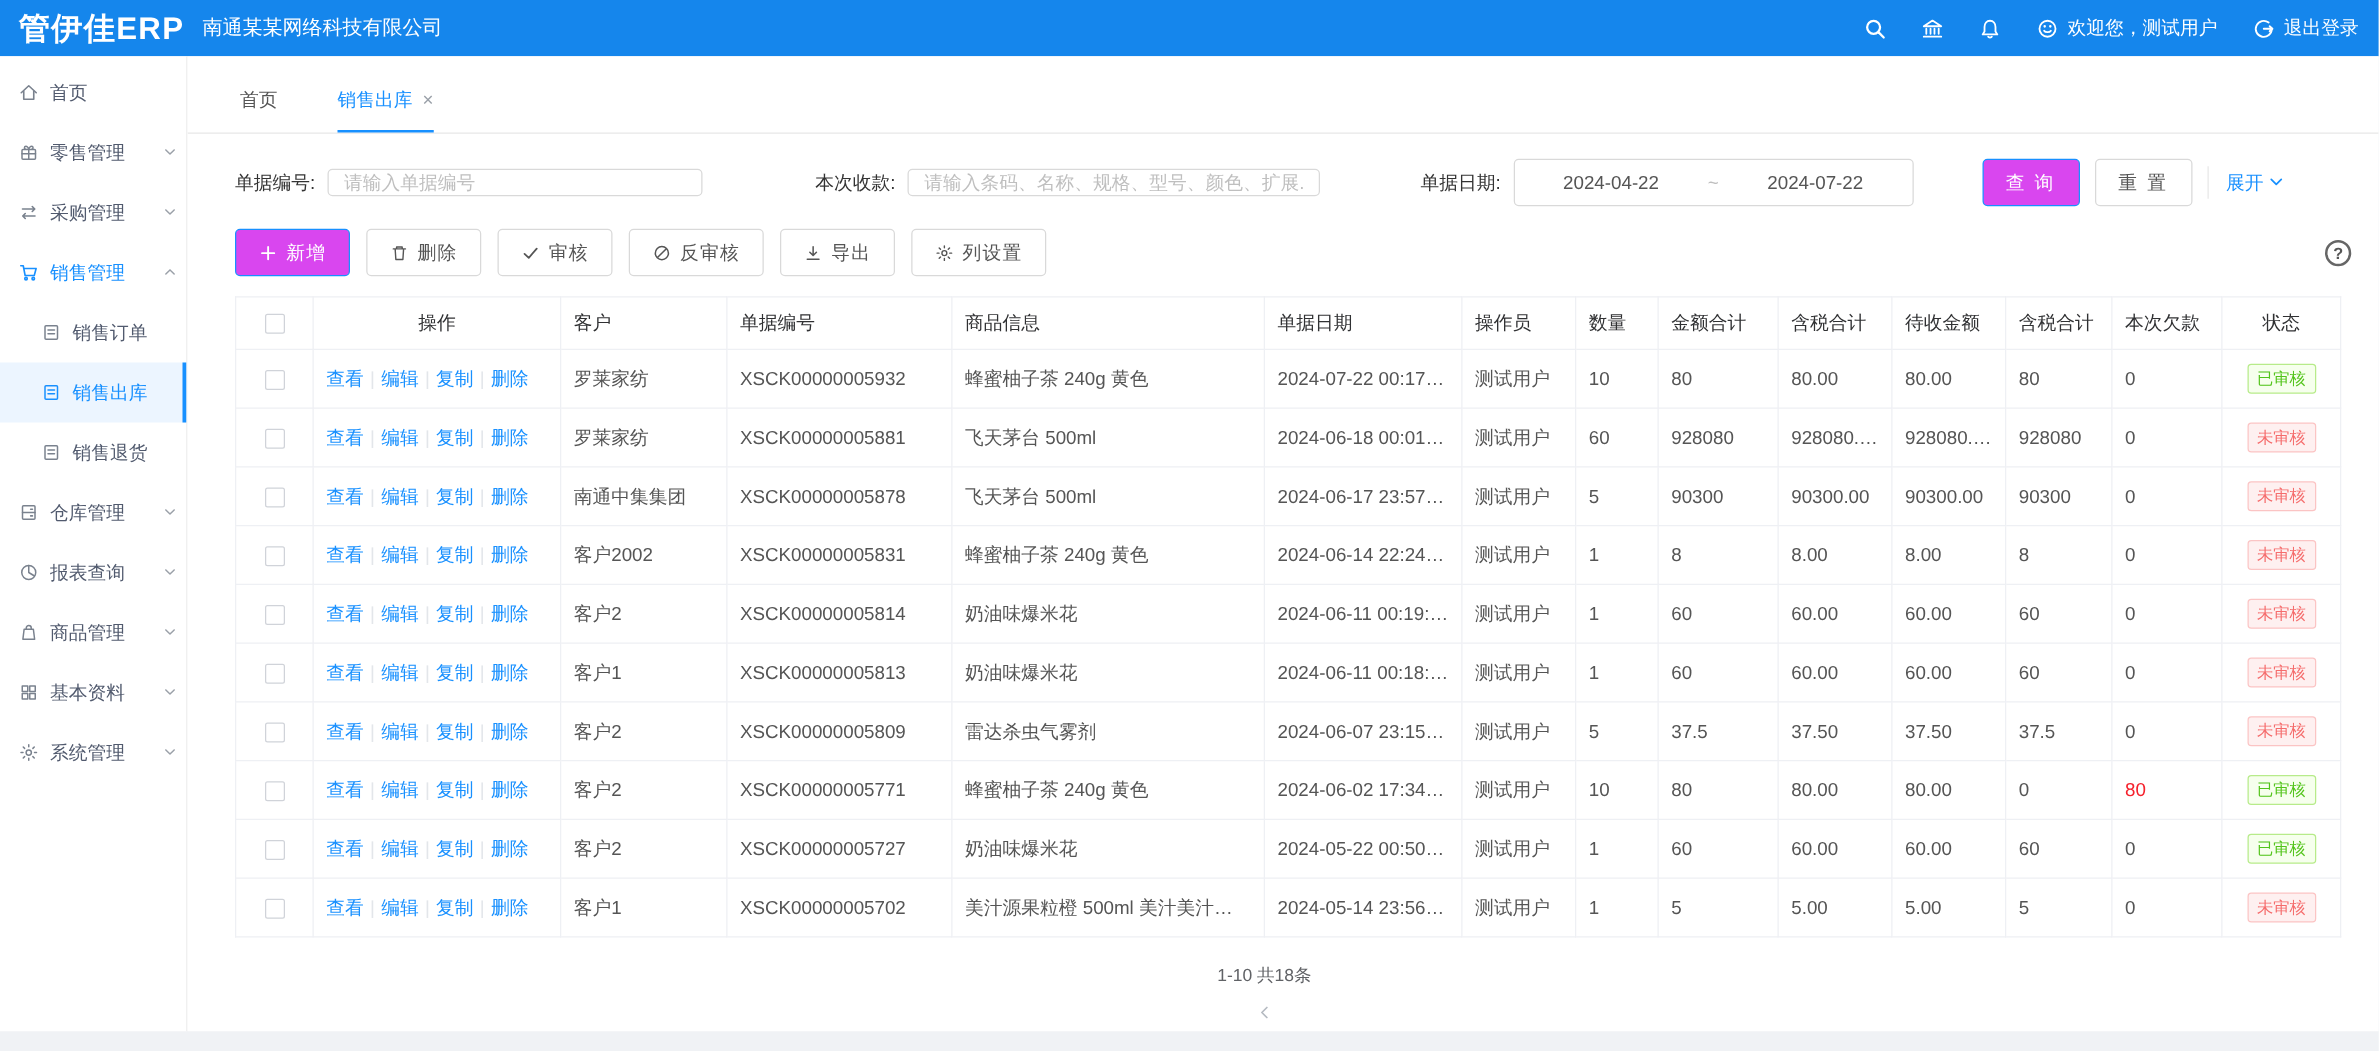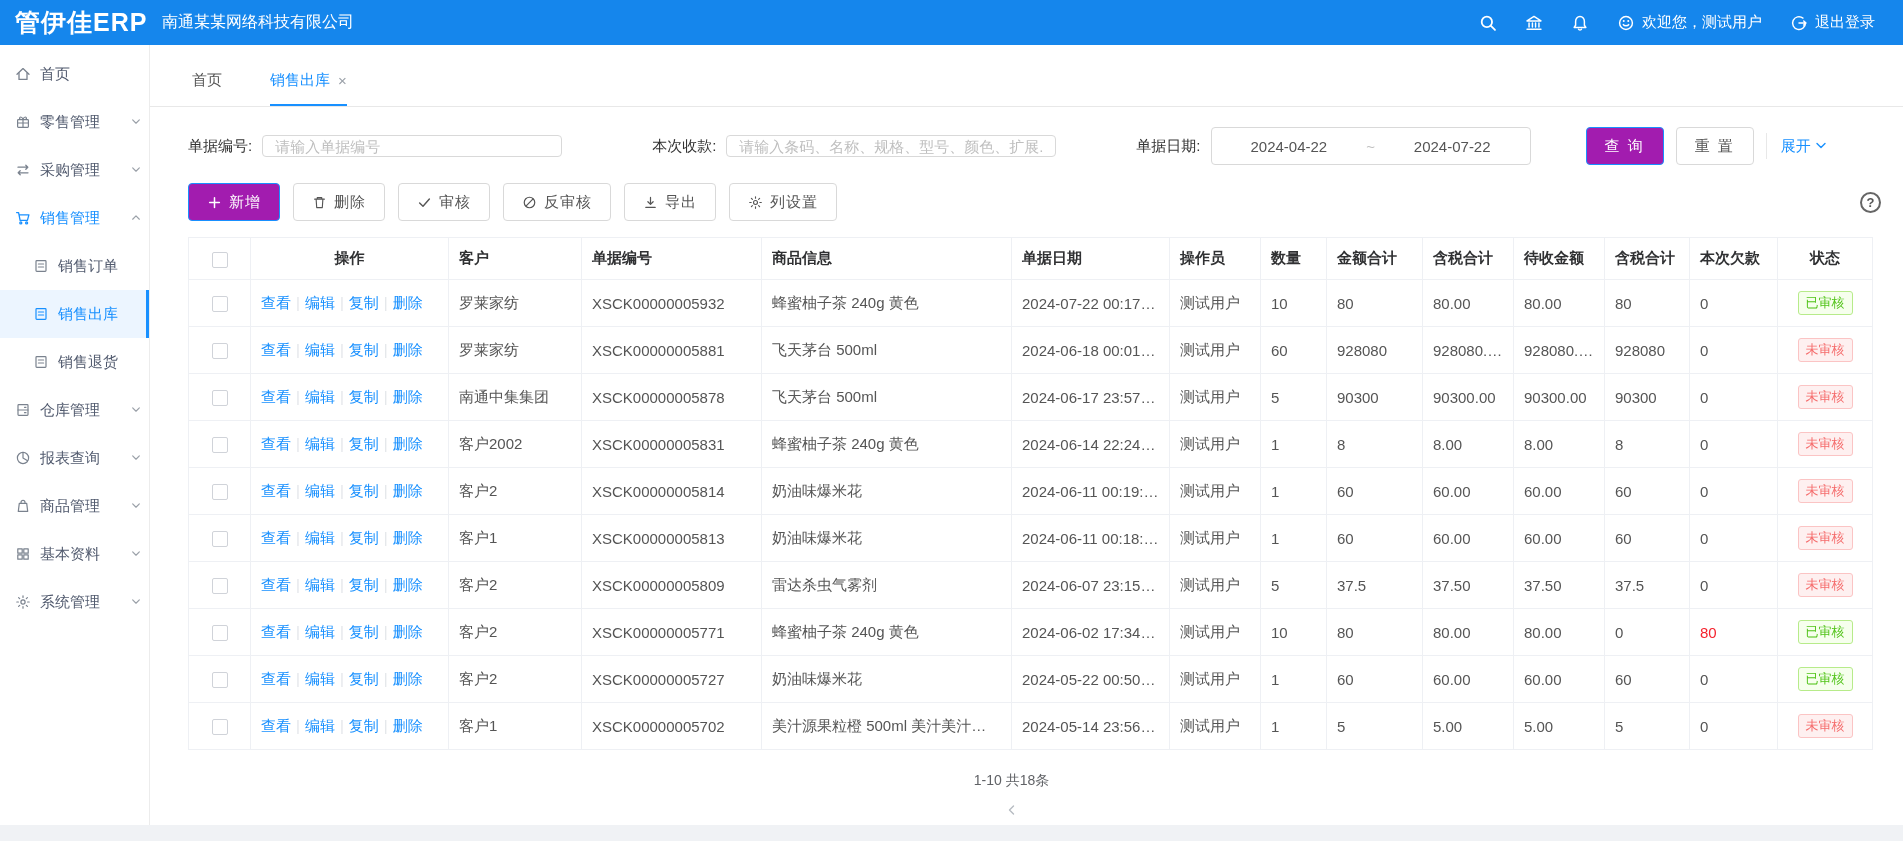--- a/index.html
+++ b/index.html
@@ -12,21 +12,21 @@
   }
   svg { display:block; }
 
   
   .topbar {
     height:45px; background:#1586ec; color:#fff;
     display:flex; align-items:center;
   }
   .logo { width:150px; padding-left:15px; font-size:25px; font-weight:bold; letter-spacing:1px; white-space:nowrap; }
   .company { font-size:16px; margin-left:12px; }
-  .topbar-right { margin-left:auto; display:flex; align-items:center; gap:28px; padding-right:28px; font-size:15px; }
+  .topbar-right { margin-left:auto; display:flex; align-items:center; gap:28px; padding-right:16px; font-size:15px; }
   .topbar-right .tb-icon { width:18px; height:18px; cursor:pointer; }
   .tb-item { display:flex; align-items:center; gap:7px; cursor:pointer; white-space:nowrap; }
 
   
   .layout { display:flex; height:780px; }
 
   
   .sidebar { width:150px; background:#fff; border-right:1px solid #ececec; padding-top:5px; flex:none; }
   .side-item {
     height:48px; display:flex; align-items:center; gap:9px;
@@ -71,41 +71,41 @@
     width:320px; height:38px; border:1px solid #d9d9d9; border-radius:4px;
     display:flex; align-items:center; justify-content:space-evenly; color:#555; cursor:pointer;
     margin-right:55px;
   }
   .btn {
     height:38px; border-radius:4px; border:1px solid #d9d9d9; background:#fff;
     font-size:15px; color:#555; padding:0 18px; cursor:pointer;
     display:inline-flex; align-items:center; gap:7px; letter-spacing:2px;
     font-family:"Liberation Sans","DejaVu Sans",sans-serif;
   }
-  .btn-primary { background:#a21caf; border-color:#1890ff; color:#fff; }
+  .btn-primary { background:#d946ef; border-color:#1890ff; color:#fff; }
   .v-divider { width:1px; height:26px; background:#e8e8e8; margin:0 14px 0 12px; }
   .expand-link { color:#1890ff; cursor:pointer; display:flex; align-items:center; gap:4px; white-space:nowrap; }
   .expand-link .chev { width:12px; height:12px; }
   .filters .btn + .btn { margin-left:12px; }
 
   
   .toolbar { display:flex; align-items:center; gap:13px; padding:10px 22px 16px 38px; }
   .toolbar .t-icon { width:15px; height:15px; }
   .toolbar .btn { letter-spacing:1px; }
   .help-circle {
     margin-left:auto; width:21px; height:21px; border:2px solid #666; border-radius:50%;
     color:#555; font-size:13px; font-weight:bold; display:flex; align-items:center; justify-content:center;
     cursor:pointer;
   }
 
   
   .table-wrap { padding:0 30px 0 38px; }
   table { width:100%; border-collapse:collapse; table-layout:fixed; font-size:15px; }
   th, td { border:1px solid #eef0f4; padding:0 10px; overflow:hidden; white-space:nowrap; text-overflow:ellipsis; }
-  th { height:42px; color:#303133; font-weight:700; text-align:left; background:#fff;margin-left:15px; }
+  th { height:42px; color:#303133; font-weight:400; text-align:left; background:#fff;margin-left:15px; }
   td { height:47px; color:#555; }
   th.center, td.center { text-align:center; padding:0 4px; }
   .checkbox {
     display:inline-block; width:16px; height:16px; border:1px solid #d0d3d9; border-radius:2px; background:#fff; cursor:pointer; vertical-align:middle;
   }
   td a { color:#1890ff; text-decoration:none; cursor:pointer; }
   .op-sep { color:#e3e6ea; margin:0 5px; font-style:normal; }
   .badge {
     display:inline-block; font-size:13px; padding:3px 7px; border-radius:3px; line-height:1.2;
   }

